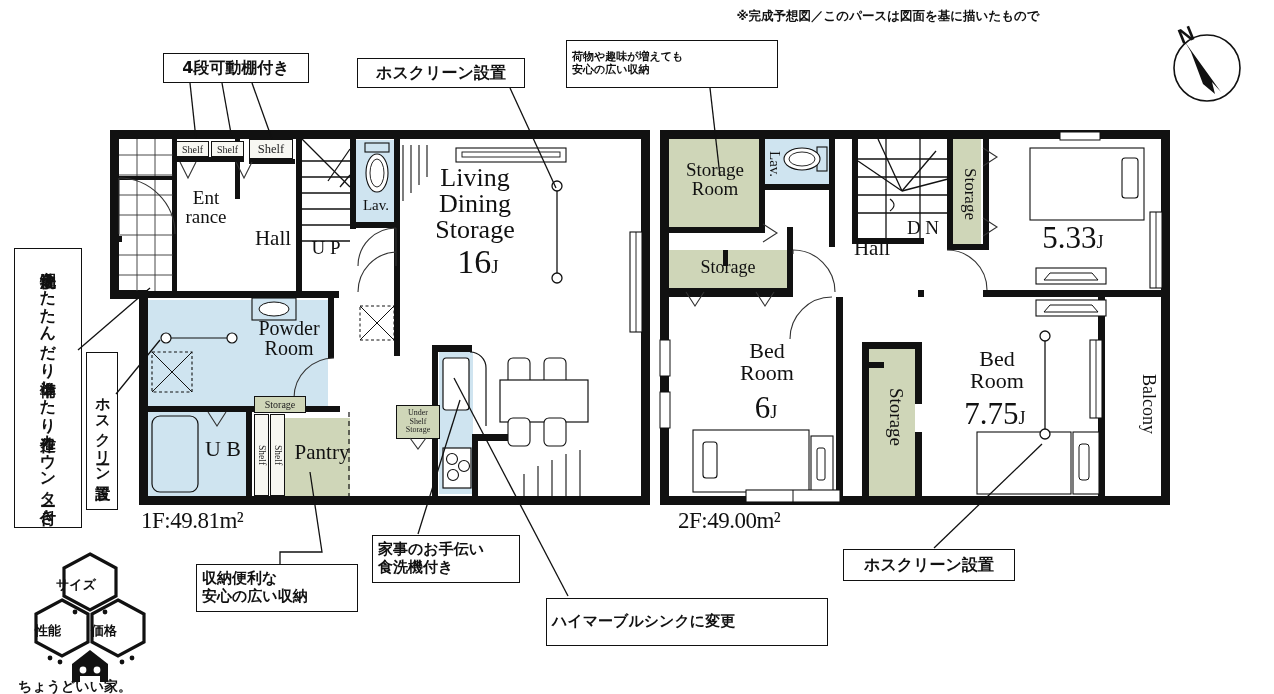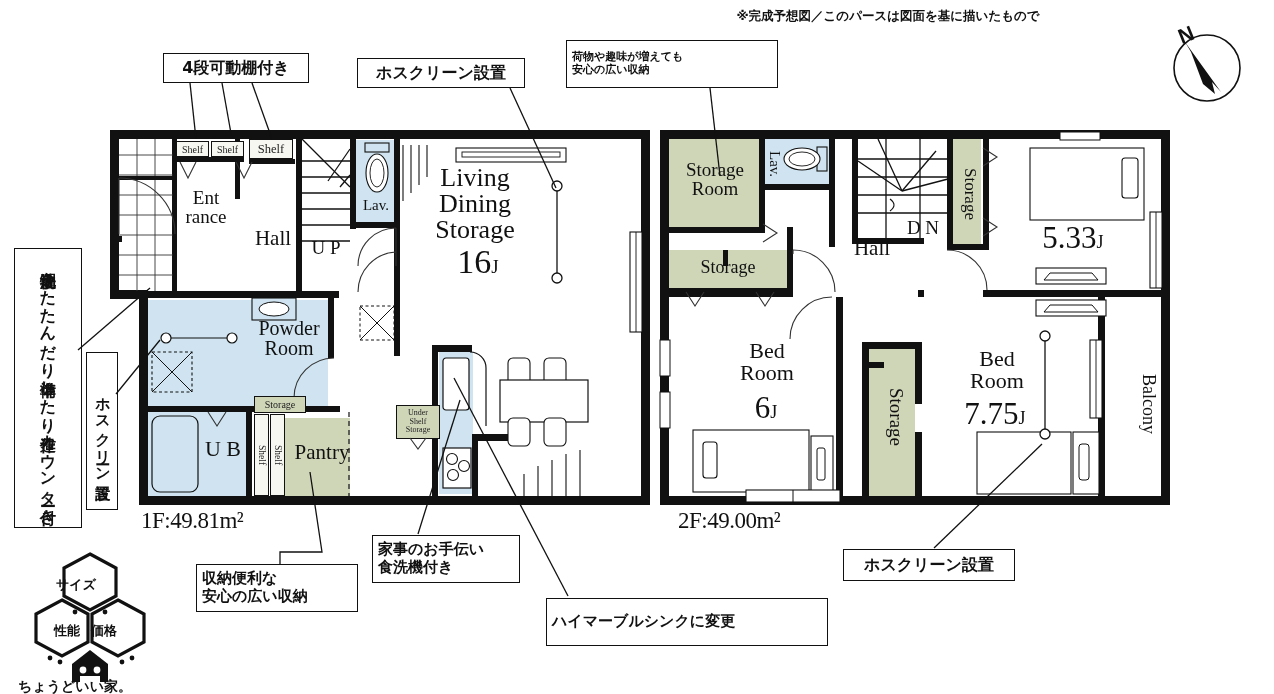--- a/index.html
+++ b/index.html
@@ -523,15 +523,15 @@
       <path d="M48,112 L66,98 L84,112 L84,130 L48,130 Z"></path>
     </g>
     <g fill="#fff">
       <circle cx="59" cy="118" r="3.4"></circle>
         <circle cx="73" cy="118" r="3.4"></circle>
       <rect x="56" y="124" width="20" height="7"></rect>
     </g>
   </svg>
 </div>
 <div class="abs" style="left:44px;top:576px;width:64px;text-align:center;font-family:'DejaVu Sans','Liberation Sans',sans-serif;font-weight:700;font-size:13px;color:#111;">サイズ</div>
-<div class="abs" style="left:16px;top:622px;width:64px;text-align:right;font-family:'DejaVu Sans','Liberation Sans',sans-serif;font-weight:700;font-size:13px;color:#111;">性能</div>
+<div class="abs" style="left:16px;top:622px;width:64px;text-align:center;font-family:'DejaVu Sans','Liberation Sans',sans-serif;font-weight:700;font-size:13px;color:#111;">性能</div>
 <div class="abs" style="left:72px;top:622px;width:64px;text-align:center;font-family:'DejaVu Sans','Liberation Sans',sans-serif;font-weight:700;font-size:13px;color:#111;">価格</div>
 <div class="abs" style="left:18px;top:678px;width:150px;font-family:'DejaVu Sans','Liberation Sans',sans-serif;font-weight:700;font-size:14px;color:#111;">ちょうどいい家。</div>
 
 </body></html>

